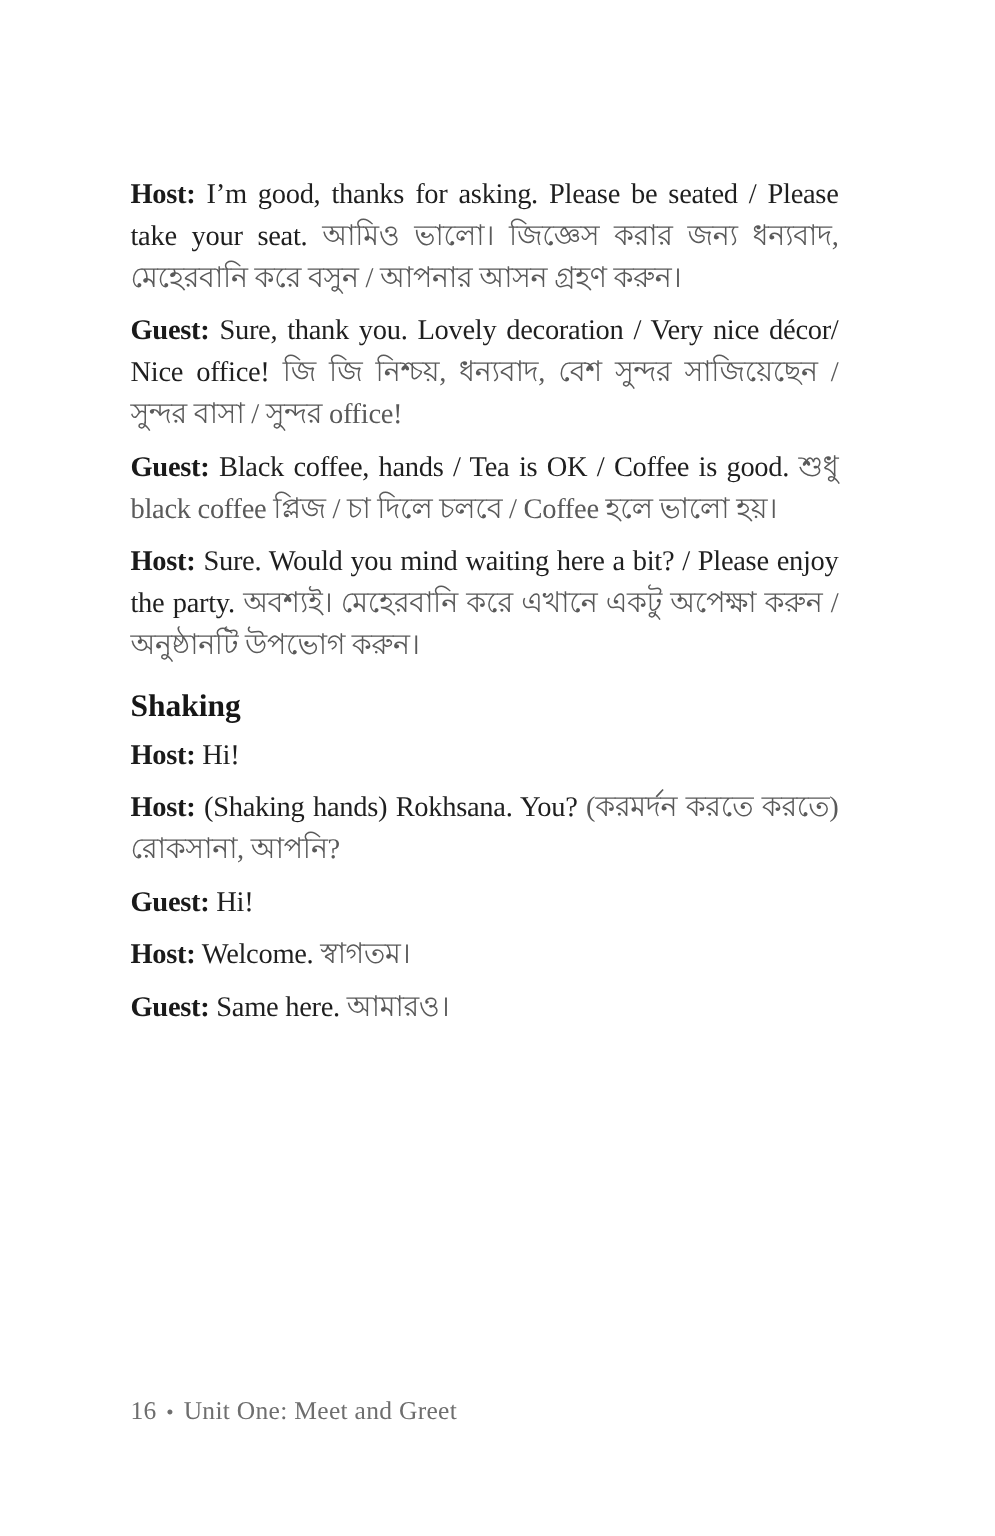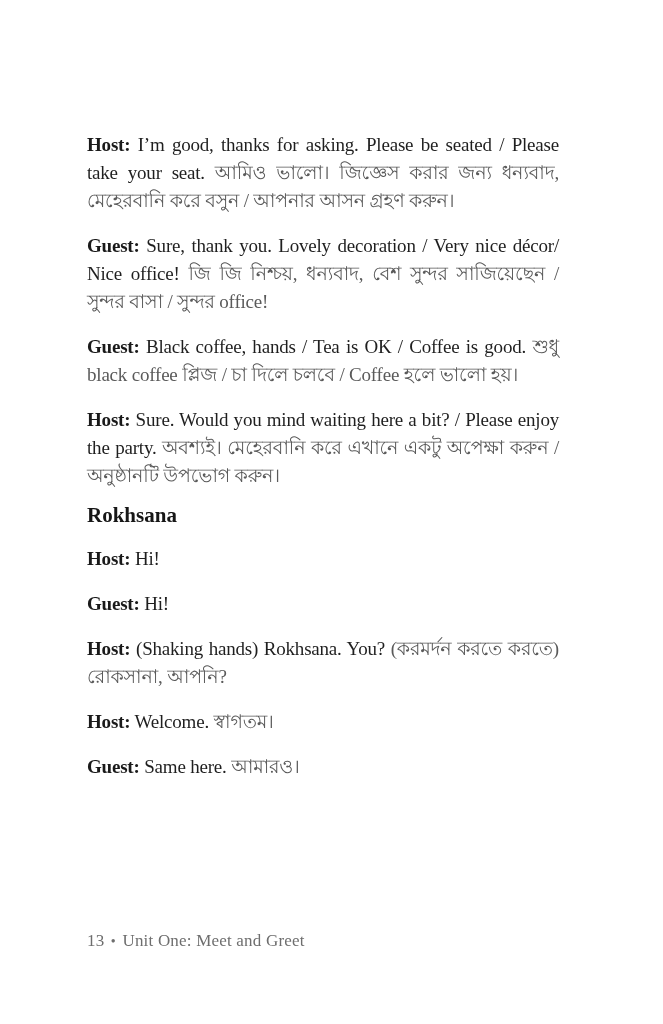--- a/index.html
+++ b/index.html
@@ -25,21 +25,21 @@
     position: absolute;
     top: 114px;
     left: 87px;
     width: 472px;
   }
   p.dialogue {
     font-size: 19px;
     line-height: 28px;
     letter-spacing: -0.2px;
     text-align: justify;
-    margin: 17px 0 7px 0;
+    margin: 2px 0 7px 0;
     color: #1f1f1f;
   }
   .speaker {
     font-weight: bold;
     color: #1a1a1a;
   }
   .english {
     color: #1f1f1f;
   }
   .bengali {
@@ -92,54 +92,54 @@
       <span class="bengali">শুধু black coffee প্লিজ / চা দিলে চলবে / Coffee হলে ভালো হয়।</span>
     </p>
 
     <p class="dialogue">
       <strong class="speaker">Host:</strong>
       <span class="english">Sure. Would you mind waiting here a bit? / Please enjoy the party.</span>
       <span class="bengali">অবশ্যই। মেহেরবানি করে এখানে একটু অপেক্ষা করুন / অনুষ্ঠানটি উপভোগ করুন।</span>
     </p>
 
 
-    <h2 class="section-heading">Rokhsana</h2>
+    <h2 class="section-heading">Shaking</h2>
 
     <p class="dialogue">
       <strong class="speaker">Host:</strong>
       <span class="english">Hi!</span>
       <span class="bengali"></span>
     </p>
 
     <p class="dialogue">
+      <strong class="speaker">Host:</strong>
+      <span class="english">(Shaking hands) Rokhsana. You?</span>
+      <span class="bengali">(করমর্দন করতে করতে) রোকসানা, আপনি?</span>
+    </p>
+
+    <p class="dialogue">
       <strong class="speaker">Guest:</strong>
       <span class="english">Hi!</span>
       <span class="bengali"></span>
-    </p>
-
-    <p class="dialogue">
-      <strong class="speaker">Host:</strong>
-      <span class="english">(Shaking hands) Rokhsana. You?</span>
-      <span class="bengali">(করমর্দন করতে করতে) রোকসানা, আপনি?</span>
     </p>
 
 
 
     <p class="dialogue">
       <strong class="speaker">Host:</strong>
       <span class="english">Welcome.</span>
       <span class="bengali">স্বাগতম।</span>
     </p>
 
     <p class="dialogue">
       <strong class="speaker">Guest:</strong>
       <span class="english">Same here.</span>
       <span class="bengali">আমারও।</span>
     </p>
 
   </div>
 
   <div class="page-footer">
-    <span>13</span>
+    <span>16</span>
     <span class="sep">•</span>
     <span>Unit One: Meet and Greet</span>
   </div>
 </div>
 
 </body></html>

